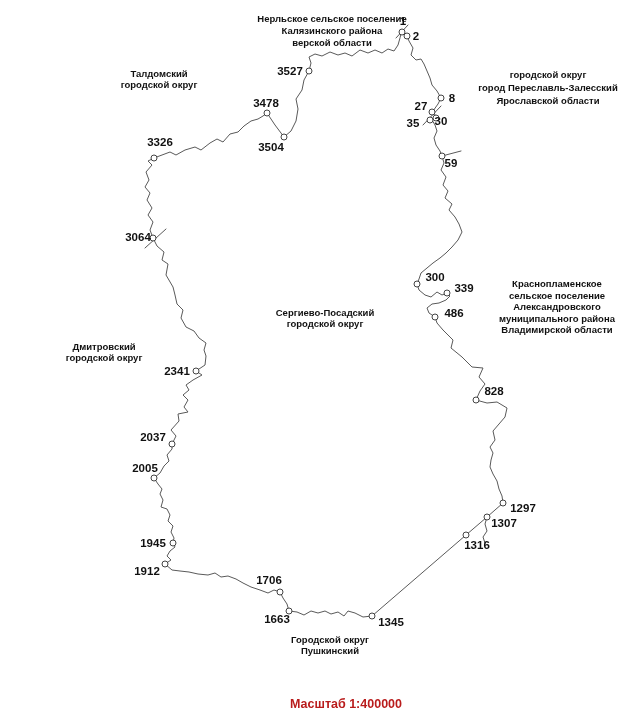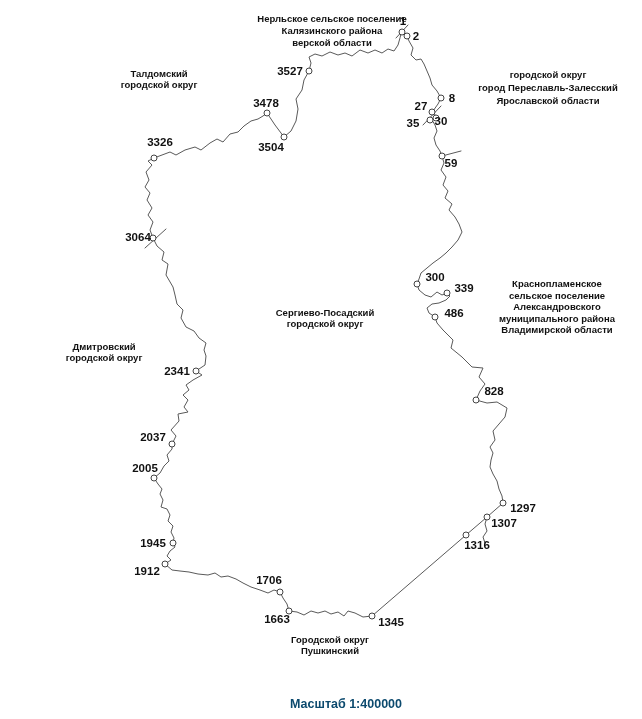--- a/index.html
+++ b/index.html
@@ -13,21 +13,21 @@
   svg{display:block;}
   .boundary{fill:none;stroke:#5a5a5a;stroke-width:1;stroke-linejoin:round;stroke-linecap:round;}
   .tick{fill:none;stroke:#5a5a5a;stroke-width:1;stroke-linecap:round;}
   .pt-marker{fill:#ffffff;stroke:#444444;stroke-width:1;}
   .pt-label{font-family:"Liberation Sans",sans-serif;font-size:11.5px;font-weight:bold;fill:#111111;text-anchor:middle;}
   .area-label{font-family:"Liberation Sans",sans-serif;font-size:9.5px;font-weight:bold;fill:#111111;text-anchor:middle;}
   .scale-label{
     position:absolute;left:50px;top:697px;width:592px;
     text-align:center;
     font-family:"Liberation Sans",sans-serif;
-    font-size:12.5px;font-weight:bold;color:#0c4a6e;
+    font-size:12.5px;font-weight:bold;color:#b91c1c;
   }
 </style>
 </head>
 <body>
 
 <div class="page">
   <svg width="642" height="719" viewBox="0 0 642 719" xmlns="http://www.w3.org/2000/svg">
     <path class="boundary" d="M402,31 L406,34 L409,41 L413,48 L411,55 L416,60 L421,59 L424,64 L427,71 L430,78 L432,85 L437,91 L441,98 L438,104 L433,111 L436,117 L432,120 L435,125 L437,131 L434,138 L436,145 L440,151 L442,156 L444,163 L441,170 L446,177 L443,185 L448,191 L445,198 L452,204 L449,210 L455,217 L459,224 L462,232 L458,240 L452,247 L446,253 L440,258 L433,263 L427,268 L421,273 L419,279 L417,284 L419,290 L425,295 L431,297 L437,292 L442,295 L447,293 L450,296 L446,300 L439,303 L432,304 L427,308 L429,313 L435,317 L437,323 L443,330 L453,340 L451,348 L462,357 L472,367 L483,368 L479,377 L485,384 L480,391 L476,400 L487,403 L497,402 L507,408 L505,417 L499,424 L493,431 L495,440 L490,447 L493,453 L491,460 L490,467 L493,474 L497,481 L499,489 L502,496 L503,503 L487,517 L466,535 L372,616 L363,617 L355,613 L348,611 L344,616 L338,612 L331,614 L325,611 L318,613 L311,611 L304,615 L297,612 L289,611 L287,604 L283,598 L280,592 L274,590 L268,593 L260,590 L251,587 L243,583 L236,579 L228,576 L221,577 L215,573 L208,575 L198,574 L189,572 L180,571 L172,570 L165,564 L171,560 L167,556 L170,551 L175,547 L173,543 L174,538 L171,532 L173,526 L168,521 L170,515 L167,509 L161,507 L163,500 L160,494 L162,489 L158,484 L154,478 L160,473 L164,466 L169,461 L167,455 L172,449 L172,444 L176,436 L171,430 L179,421 L178,414 L188,412 L184,407 L188,400 L183,395 L189,390 L186,385 L193,380 L202,375 L196,371 L205,365 L206,356 L204,350 L206,343 L199,338 L194,331 L186,327 L181,318 L183,310 L177,304 L175,295 L173,287 L166,275 L168,264 L162,260 L164,252 L157,246 L153,238 L150,230 L153,222 L148,215 L152,208 L147,200 L150,193 L145,187 L149,180 L146,172 L152,165 L148,161 L154,158 L162,155 L170,152 L176,155 L185,150 L195,147 L201,150 L210,143 L217,139 L223,142 L230,134 L238,132 L244,126 L251,121 L258,119 L263,116 L267,113 L275,125 L284,137 L291,131 L296,121 L298,109 L296,99 L302,90 L304,80 L309,71 L311,63 L309,57 L315,54 L322,56 L330,52 L338,55 L345,53 L352,56 L360,50 L368,53 L375,50 L382,53 L388,49 L394,51 L398,45 L400,38 Z"></path>
     <g>
         <path d="M396,38 L408,25" class="tick"></path>

